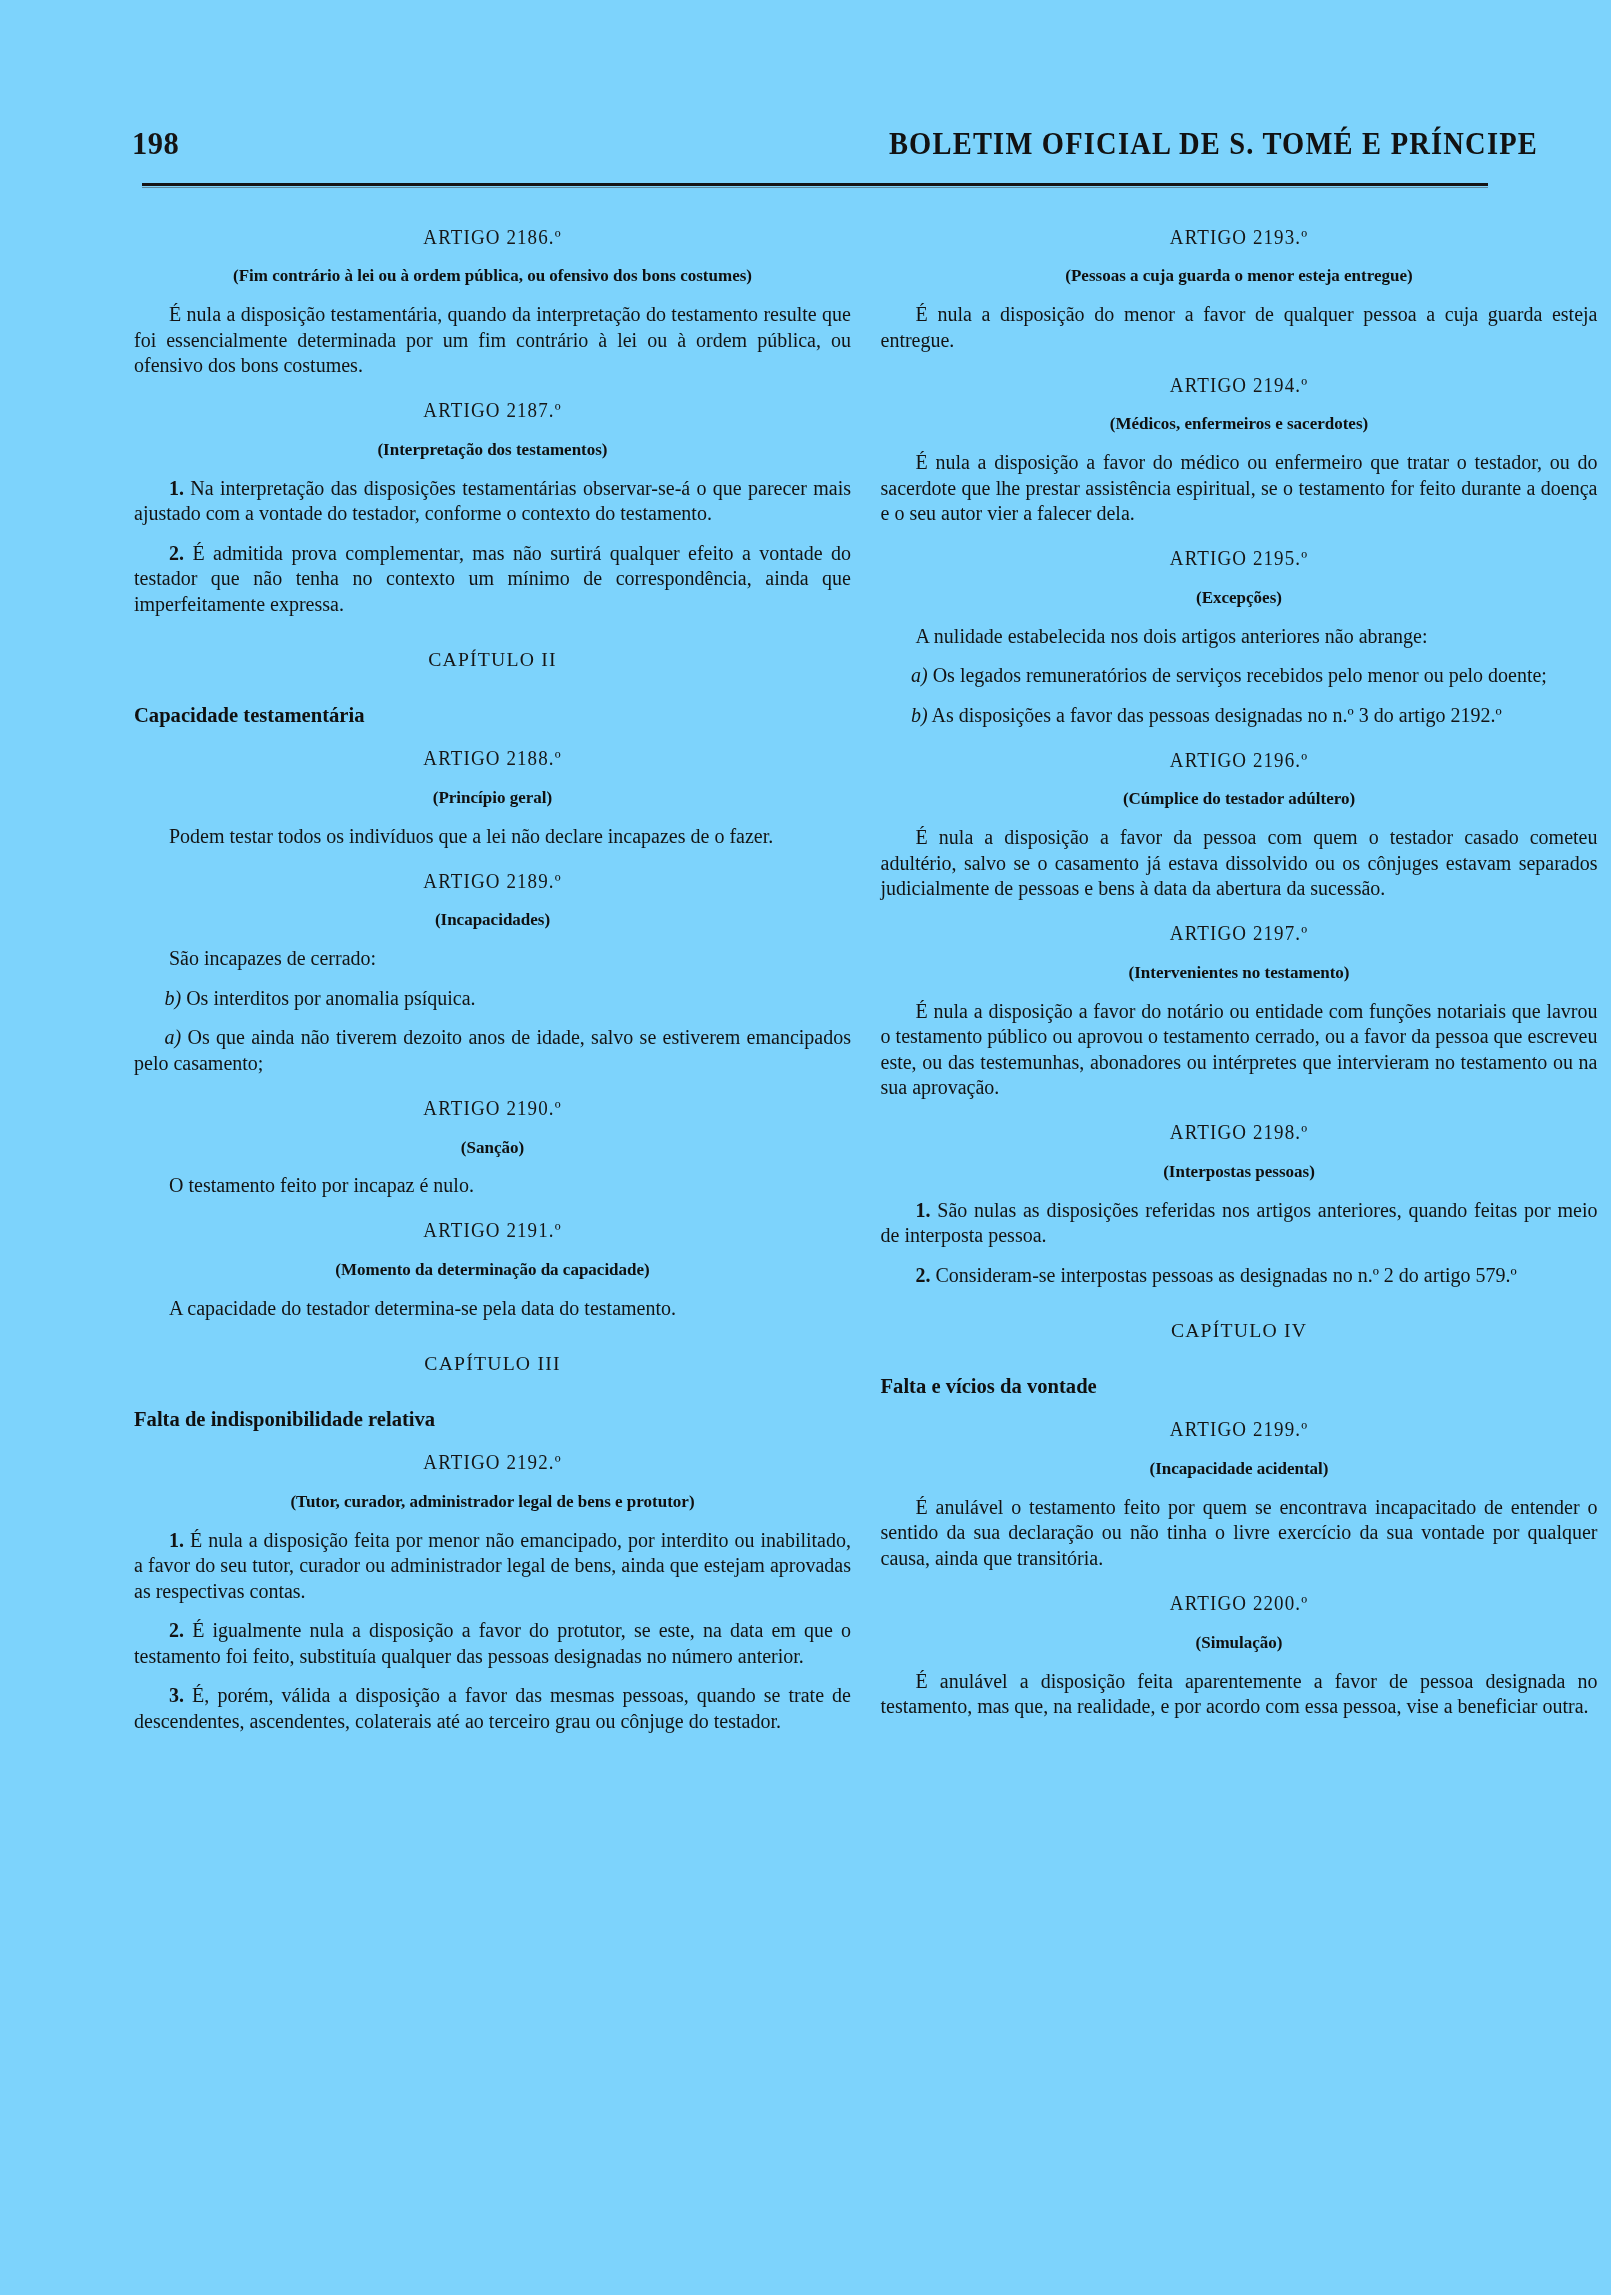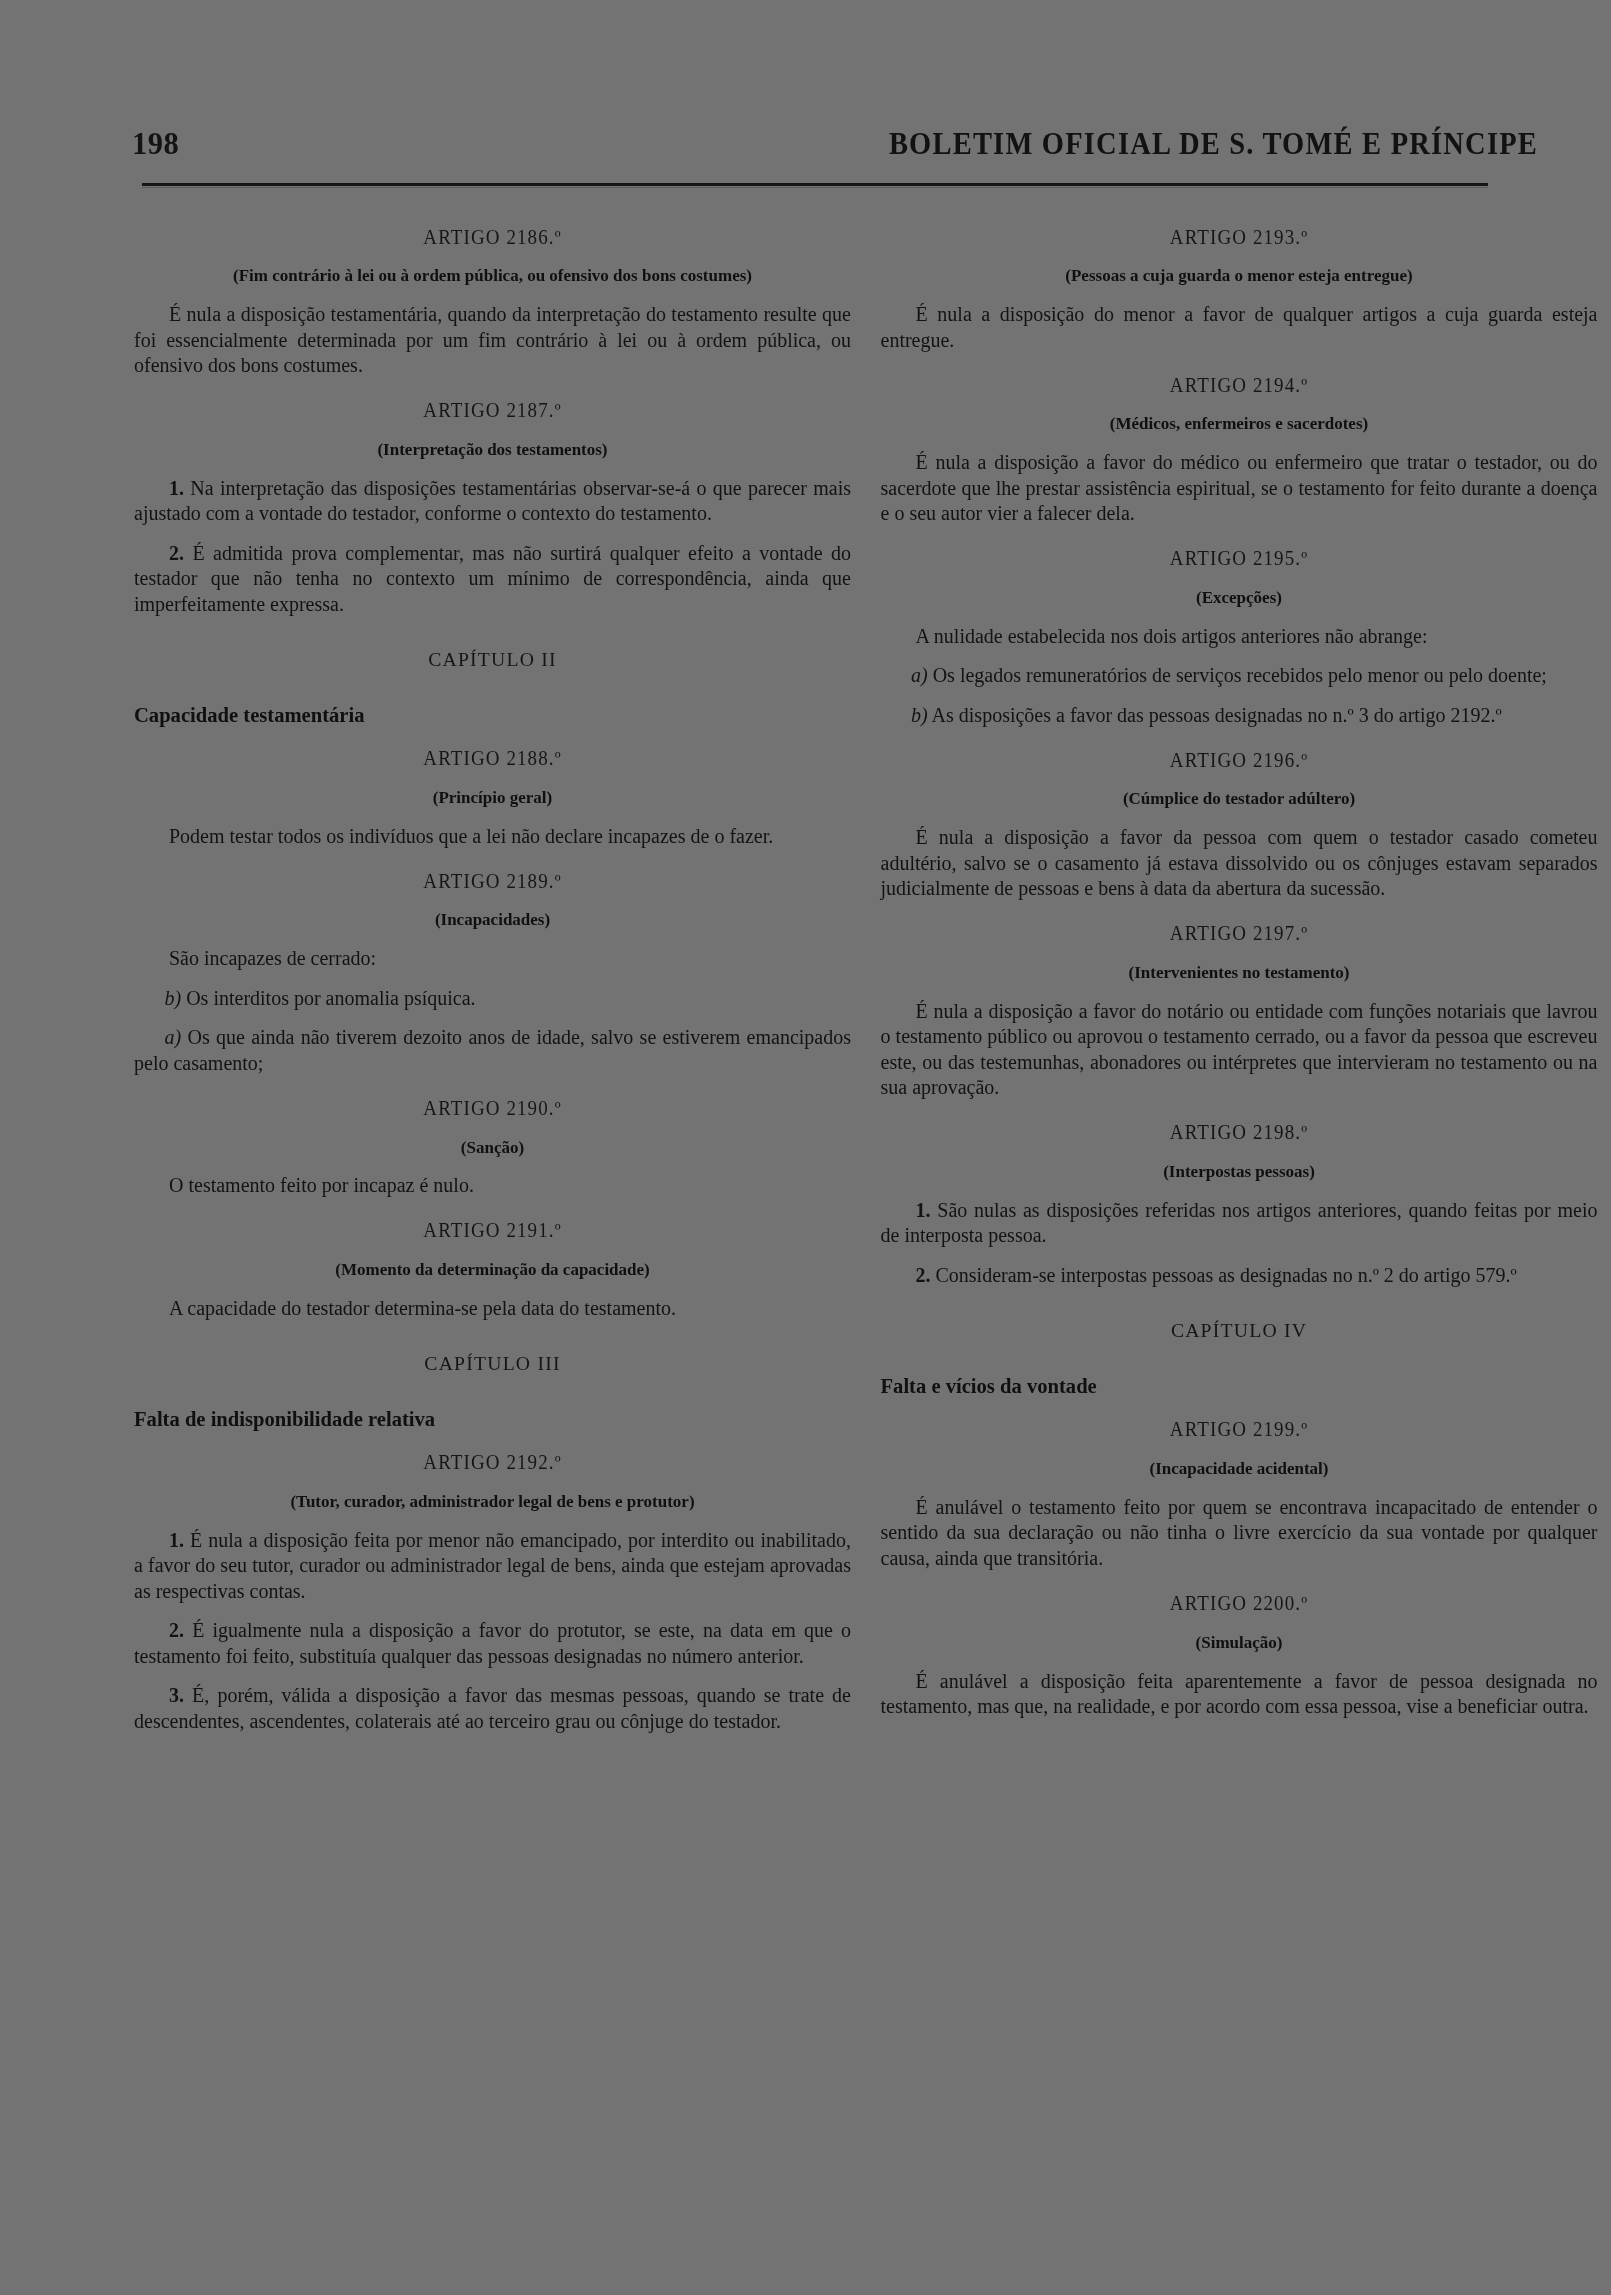--- a/index.html
+++ b/index.html
@@ -14,21 +14,21 @@
     color: #0a0a0a;
     position: relative;
     overflow: hidden;
   }
   .page {
     position: relative;
     width: 1612px;
     height: 2295px;
     box-sizing: border-box;
     padding: 0;
-    background: #737373;
+    background: #7dd3fc;
   }
   
   .masthead {
     position: absolute;
     top: 122px;
     left: 0;
     width: 1612px;
     height: 54px;
   }
   .folio {
@@ -189,21 +189,21 @@
       <p class="body"><span class="num">1.</span><span> É nula a disposição feita por menor não emancipado, por interdito ou inabilitado, a favor do seu tutor, curador ou administrador legal de bens, ainda que estejam aprovadas as respectivas contas.</span></p>
       <p class="body tight"><span class="num">2.</span><span> É igualmente nula a disposição a favor do protutor, se este, na data em que o testamento foi feito, substituía qualquer das pessoas designadas no número anterior.</span></p>
       <p class="body tight"><span class="num">3.</span><span> É, porém, válida a disposição a favor das mesmas pessoas, quando se trate de descendentes, ascendentes, colaterais até ao terceiro grau ou cônjuge do testador.</span></p>
 
     </div>
 
     <div class="col right">
 
       <div class="artigo">ARTIGO 2193.º</div>
       <div class="epigraph">(Pessoas a cuja guarda o menor esteja entregue)</div>
-      <p class="body">É nula a disposição do menor a favor de qualquer artigos a cuja guarda esteja entregue.</p>
+      <p class="body">É nula a disposição do menor a favor de qualquer pessoa a cuja guarda esteja entregue.</p>
 
       <div class="artigo">ARTIGO 2194.º</div>
       <div class="epigraph">(Médicos, enfermeiros e sacerdotes)</div>
       <p class="body">É nula a disposição a favor do médico ou enfermeiro que tratar o testador, ou do sacerdote que lhe prestar assistência espiritual, se o testamento for feito durante a doença e o seu autor vier a falecer dela.</p>
 
       <div class="artigo">ARTIGO 2195.º</div>
       <div class="epigraph">(Excepções)</div>
       <p class="body">A nulidade estabelecida nos dois artigos anteriores não abrange:</p>
       <p class="body alinea tight"><span class="letra">a)</span><span> Os legados remuneratórios de serviços recebidos pelo menor ou pelo doente;</span></p>
       <p class="body alinea tight"><span class="letra">b)</span><span> As disposições a favor das pessoas designadas no n.º 3 do artigo 2192.º</span></p>

